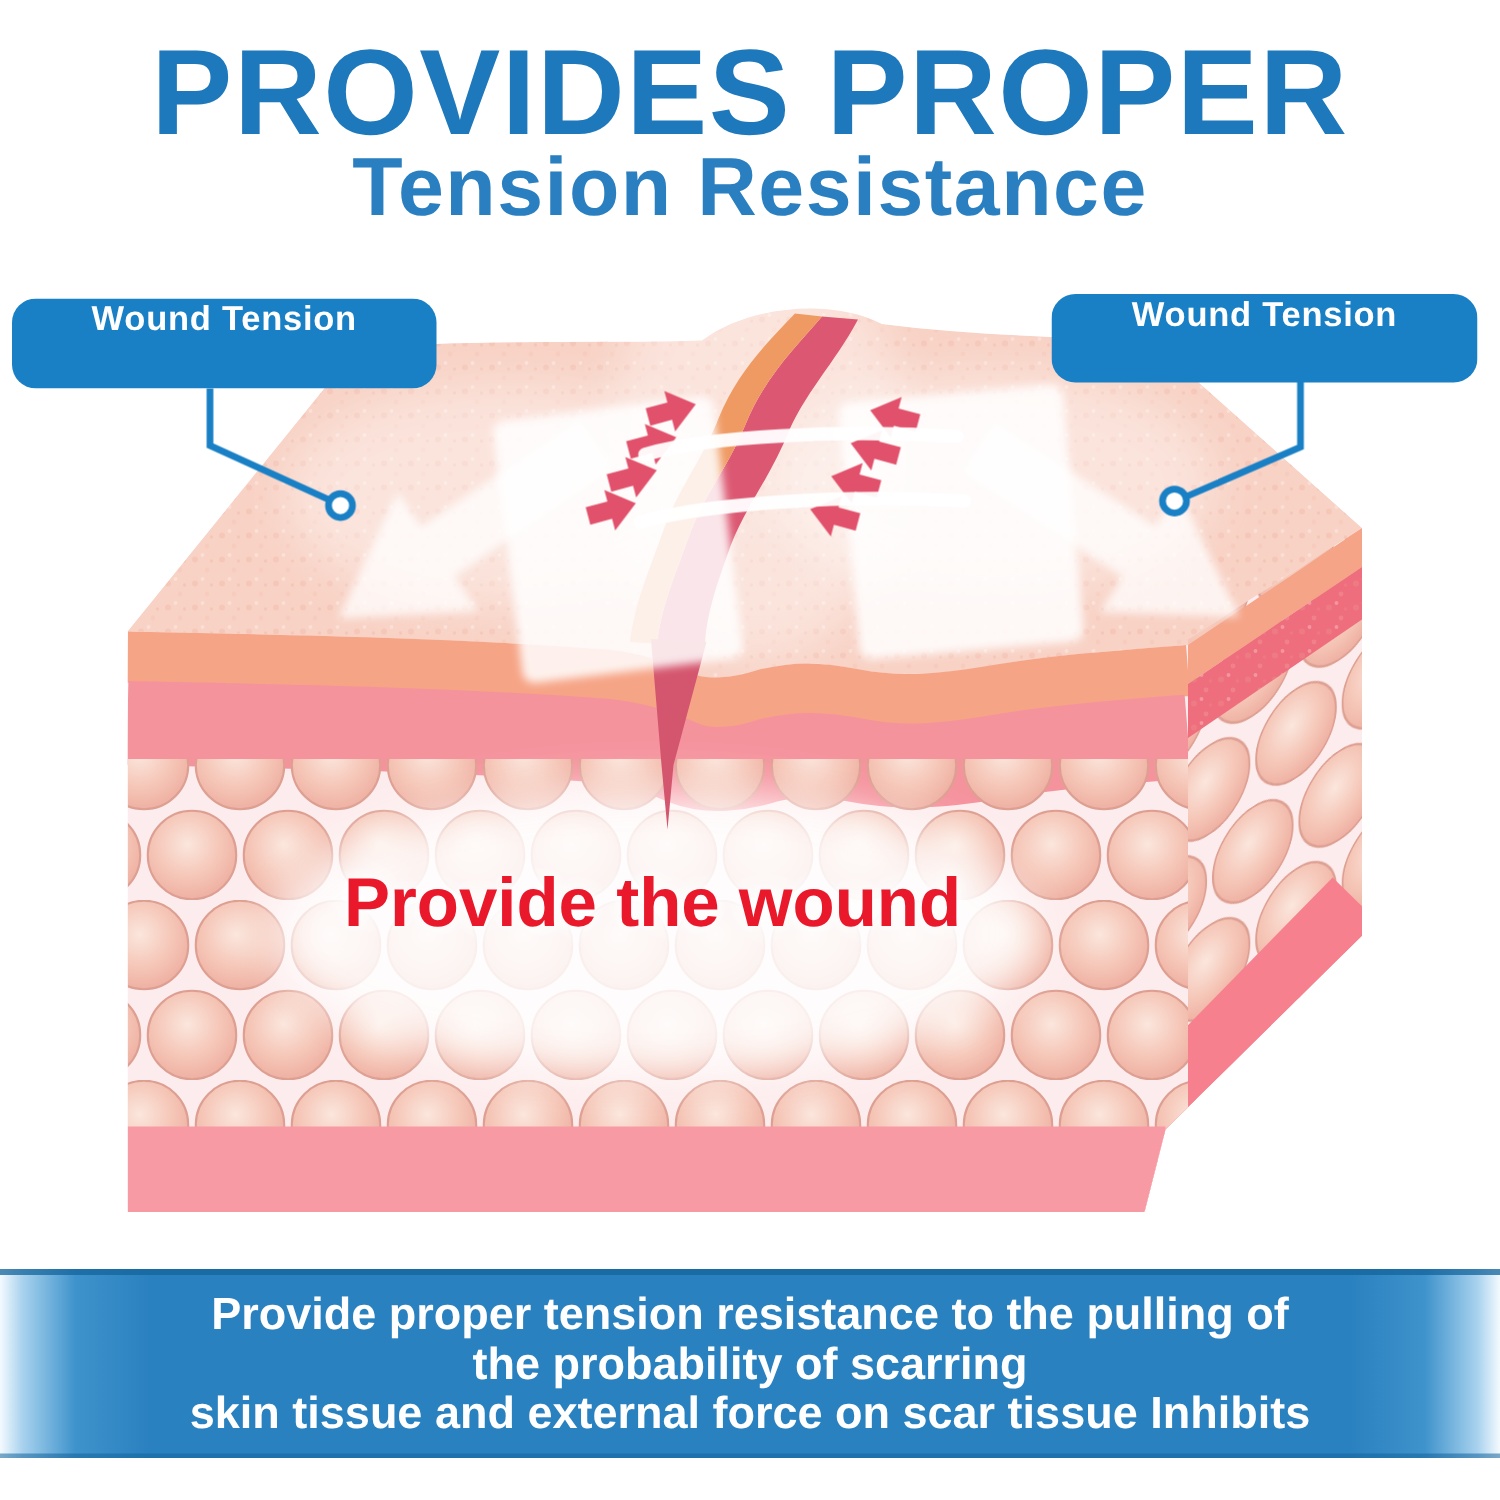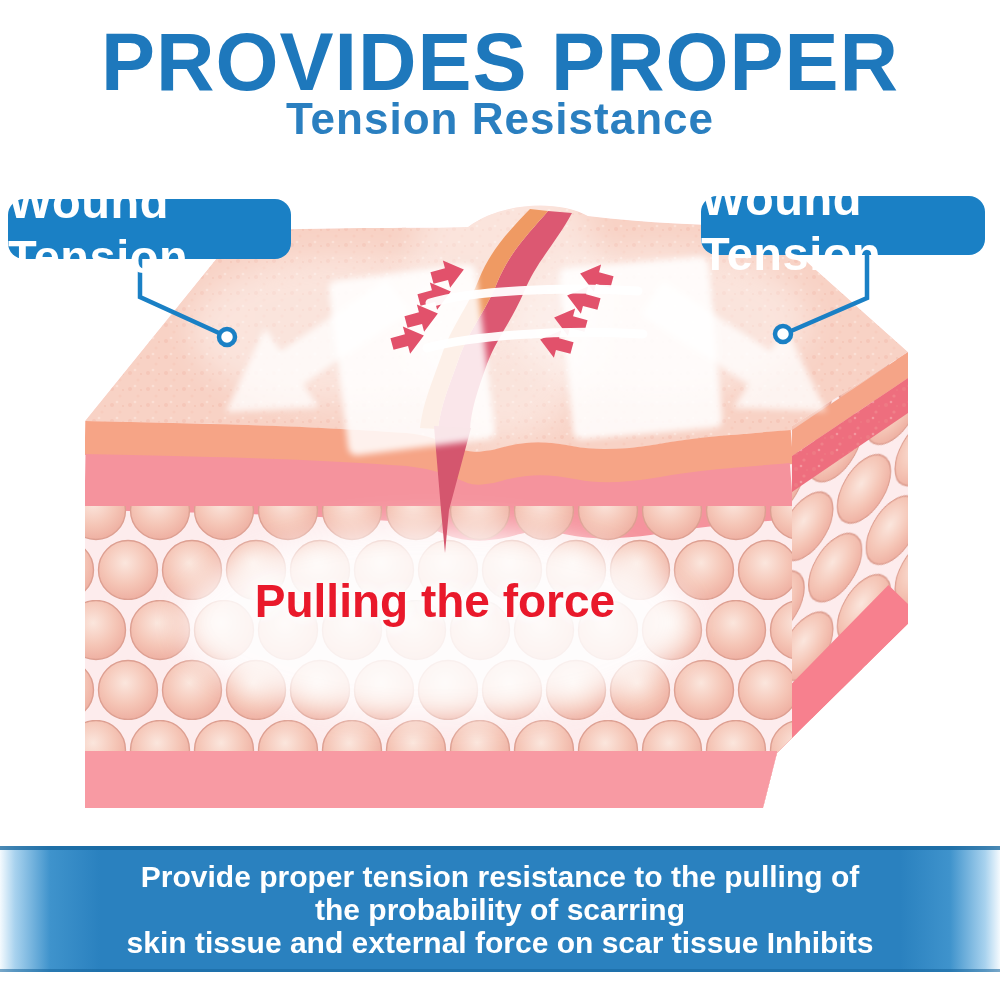--- a/index.html
+++ b/index.html
@@ -4,28 +4,28 @@
 <style>
   html,body{margin:0;padding:0;}
   body{width:1000px;height:1000px;background:#ffffff;overflow:hidden;
        font-family:"Liberation Sans", sans-serif;position:relative;}
   .stage{position:absolute;inset:0;width:916px;height:1000px;}
 
   .title1{position:absolute;top:20px;left:0;width:1000px;margin:0;
           text-align:center;font-size:81px;font-weight:bold;letter-spacing:1px;
           color:#1e78bc;line-height:1.05;}
   .title2{position:absolute;top:96px;left:0;width:1000px;margin:0;
-          text-align:center;font-size:44px;font-weight:bold;letter-spacing:1px;
+          text-align:center;font-size:55px;font-weight:bold;letter-spacing:1px;
           color:#2a7fc0;line-height:1.05;}
 
   .art{position:absolute;top:0;left:0;width:1000px;height:1000px;}
 
   .callout{position:absolute;background:#1a80c5;color:#ffffff;
-           border-radius:16px;display:flex;align-items:center;justify-content:center;
-           font-size:47px;font-weight:bold;letter-spacing:0.5px;}
+           border-radius:16px;display:flex;align-items:flex-start;justify-content:center;
+           font-size:23px;font-weight:bold;letter-spacing:0.5px;}
   .callout.left{left:8px;top:199px;width:283px;height:60px;}
   .callout.right{left:701px;top:196px;width:284px;height:59px;}
 
   .red-note{position:absolute;left:150px;top:577px;width:570px;
             text-align:center;color:#e9192b;font-size:46px;font-weight:bold;
             line-height:1.05;
             text-shadow:0 0 10px #fff,0 0 18px #fff,0 0 28px #fff,0 0 36px #fff;}
   .red-note span{display:block;}
 
   .banner{position:absolute;left:0;top:846px;width:1000px;height:126px;
@@ -152,21 +152,21 @@
   </svg>
 
   <div class="callout left">
     <span>Wound Tension</span>
   </div>
   <div class="callout right">
     <span>Wound Tension</span>
   </div>
 
   <div class="red-note">
-    <span>Pulling the force</span>
+    <span>Provide the wound</span>
   </div>
 
   <div class="banner">
     <span>Provide proper tension resistance to the pulling of</span>
     <span>the probability of scarring</span>
     <span>skin tissue and external force on scar tissue Inhibits</span>
   </div>
 
 </div>
 

